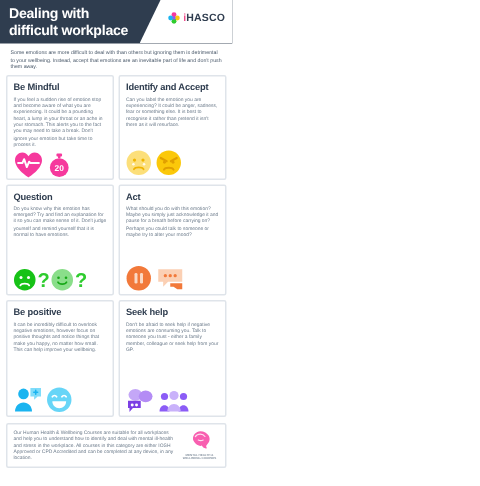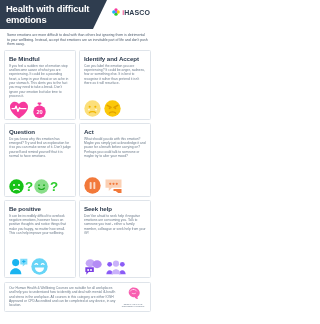--- a/index.html
+++ b/index.html
@@ -86,21 +86,21 @@
     font-size:2px;line-height:2.4px;color:#8a96a3;margin-top:1px;font-weight:bold;
   }
 </style>
 </head>
 <body>
 
 <div class="page">
 
   <div class="header">
     <div class="wedge"></div>
-    <div class="title">Health with difficult emotions</div>
+    <div class="title">Dealing with difficult workplace</div>
     <div class="logo">
       <span class="logo-mark">
         <svg viewBox="0 0 16 16" width="8" height="8">
           <circle cx="8" cy="3.6" r="3.3" fill="#f6399d"></circle>
           <circle cx="12.4" cy="8" r="3.3" fill="#fbc80a"></circle>
           <circle cx="8" cy="12.4" r="3.3" fill="#2ecc2e"></circle>
           <circle cx="3.6" cy="8" r="3.3" fill="#1ab4f0"></circle>
           <circle cx="8" cy="8" r="2.2" fill="#8b5cf6"></circle>
         </svg>
       </span>

